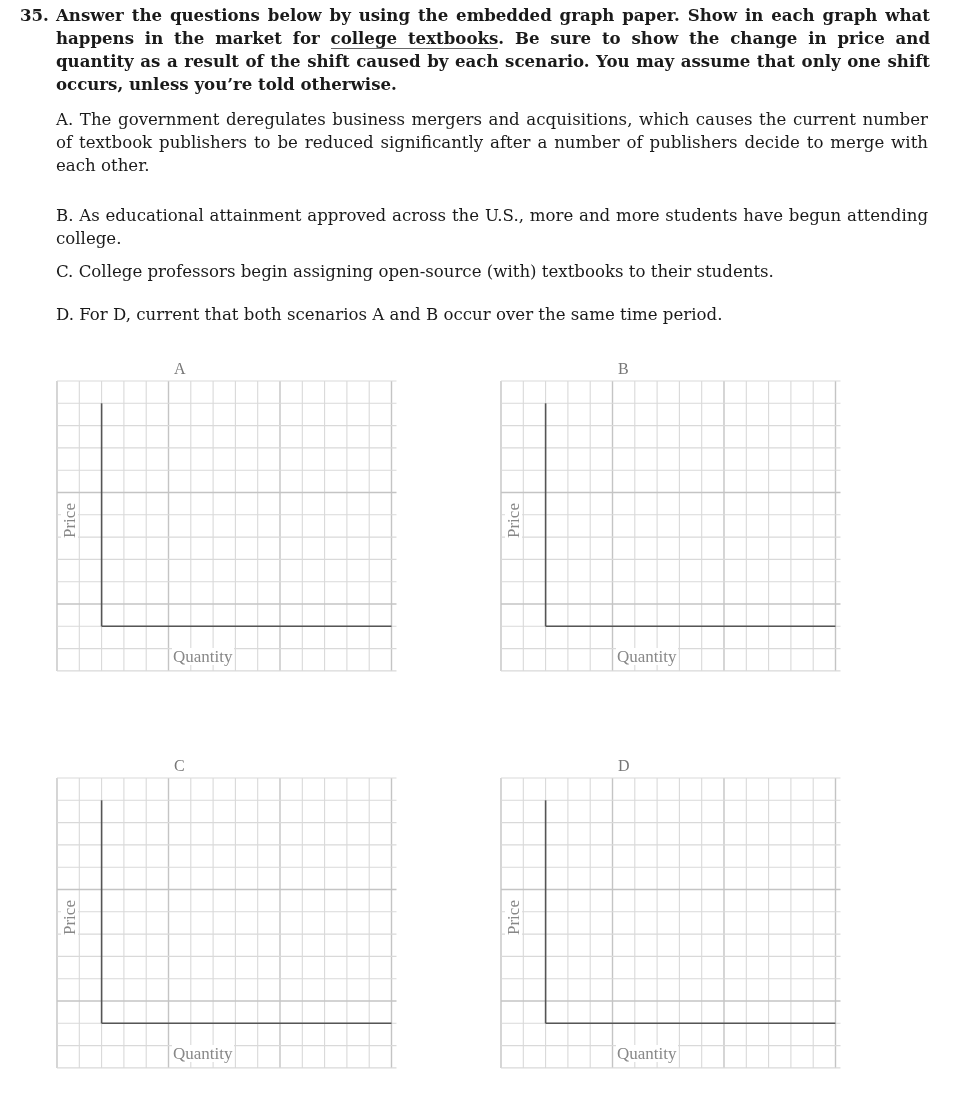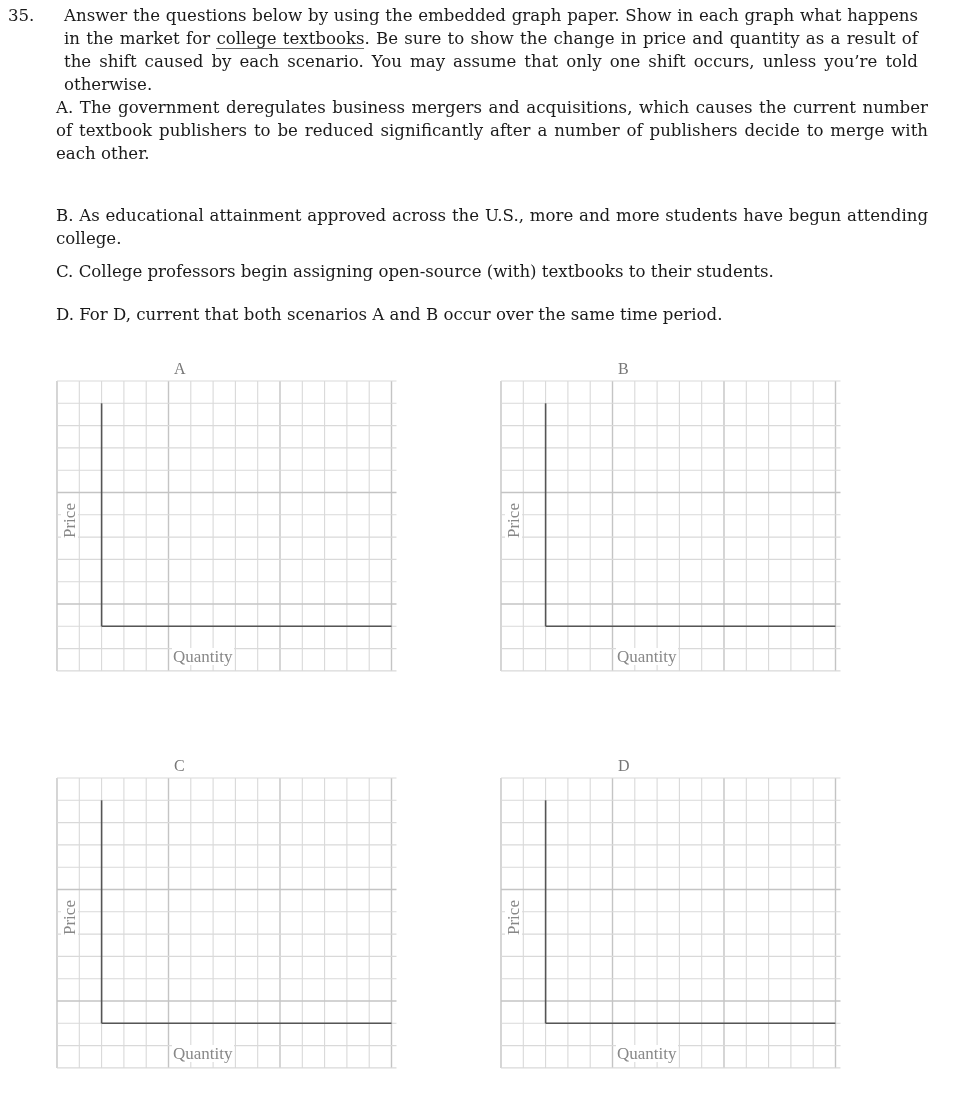--- a/index.html
+++ b/index.html
@@ -2,25 +2,25 @@
 <html><head>
 <meta charset="utf-8">
 <style>
   html, body { margin: 0; padding: 0; background: #ffffff; }
   body {
     width: 974px; height: 1108px; position: relative; overflow: hidden;
     font-family: "DejaVu Serif", "Liberation Serif", serif;
     color: #1a1a1a;
   }
   .question {
-    position: absolute; left: 8px; top: 4px; width: 910px;
-    font-size: 16.6px; line-height: 23px;
+    position: absolute; left: 20px; top: 4px; width: 910px;
+    font-size: 16.6px; line-height: 23px; font-weight: bold;
   }
   .q-num { position: absolute; left: 0; top: 0; }
-  .q-body { margin-left: 56px; text-align: justify; }
+  .q-body { margin-left: 36px; text-align: justify; }
   .underline { border-bottom: 1.5px solid #666; }
   .scenario {
     position: absolute; left: 56px; width: 872px;
     font-size: 16.6px; line-height: 23px; text-align: justify;
   }
   .graph { position: absolute; width: 345px; height: 300px; }
   .graph-title {
     position: absolute; font-size: 16px; color: #777;
     font-family: "Liberation Serif", serif;
   }
@@ -35,21 +35,21 @@
   }
 </style>
 </head>
 <body>
 
 <div class="question">
   <span class="q-num">35.</span>
   <div class="q-body"><span>Answer the questions below by using the embedded graph paper. Show in each graph what happens in the market for </span><span class="underline">college textbooks</span><span>. Be sure to show the change in price and quantity as a result of the shift caused by each scenario. You may assume that only one shift occurs, unless you’re told otherwise.</span></div>
 </div>
 
-<div class="scenario" style="top:96px;">A. The government deregulates business mergers and acquisitions, which causes the current number of textbook publishers to be reduced significantly after a number of publishers decide to merge with each other.</div>
+<div class="scenario" style="top:108px;">A. The government deregulates business mergers and acquisitions, which causes the current number of textbook publishers to be reduced significantly after a number of publishers decide to merge with each other.</div>
 <div class="scenario" style="top:204px;">B. As educational attainment approved across the U.S., more and more students have begun attending college.</div>
 <div class="scenario" style="top:260px;">C. College professors begin assigning open-source (with) textbooks to their students.</div>
 <div class="scenario" style="top:303px;">D. For D, current that both scenarios A and B occur over the same time period.</div>
 
 <div class="graph" style="left:57px; top:359px;">
   <div class="graph-title" style="left:117px; top:1px;">A</div>
   <svg class="gridsvg" width="345" height="320">
       <line x1="0" y1="22" x2="0" y2="311.90000000000003" stroke="#c4c4c4" stroke-width="1.4"></line>
       <line x1="22.3" y1="22" x2="22.3" y2="311.90000000000003" stroke="#d9d9d9" stroke-width="1.1"></line>
       <line x1="44.6" y1="22" x2="44.6" y2="311.90000000000003" stroke="#d9d9d9" stroke-width="1.1"></line>

